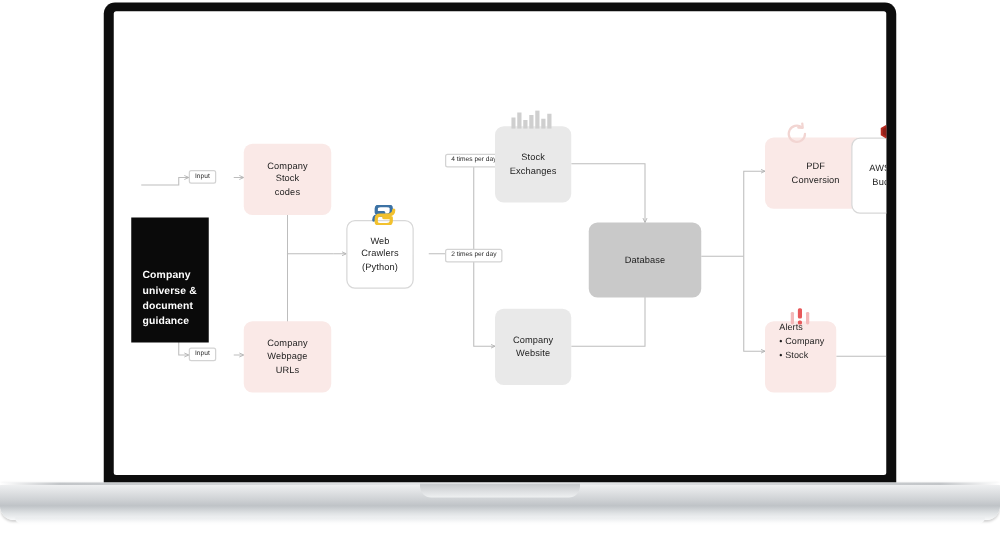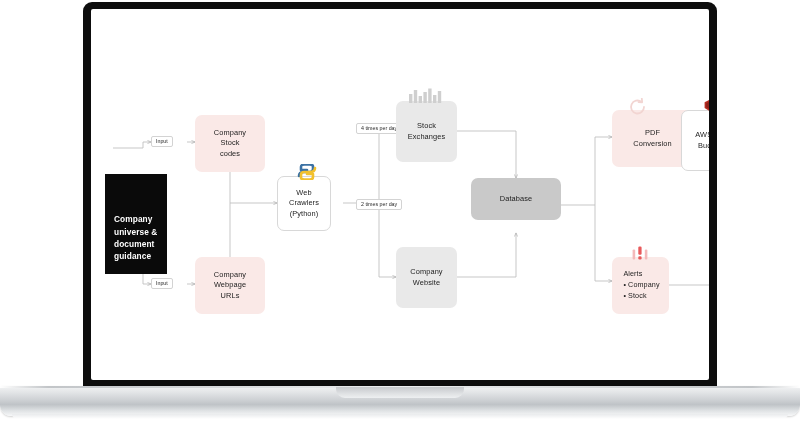--- a/index.html
+++ b/index.html
@@ -203,21 +203,21 @@
             <rect x="24" y="7" width="3.4" height="8"></rect>
             <rect x="28.8" y="3" width="3.4" height="12"></rect>
           </g>
         </svg>
 
         <div class="node n-gray" style="left:305px; top:238px; width:61px; height:61px;">
           <div class="lbl">Company
 Website</div>
         </div>
 
-        <div class="node n-dgray" style="left:380px; top:169px; width:90px; height:42px;">
+        <div class="node n-dgray" style="left:380px; top:169px; width:90px; height:60px;">
           <div class="lbl">Database</div>
         </div>
 
         <div class="node n-pink" style="left:521px; top:101px; width:81px; height:57px;">
           <div class="lbl">PDF
 Conversion</div>
         </div>
         <svg class="ico" style="left:537px; top:89px;" width="20" height="18" viewBox="0 0 20 18">
           <path d="M16,9 A6.5,6.5 0 1 1 13.4,3.8" fill="none" stroke="#f2d5d2" stroke-width="1.8" stroke-linecap="round"></path>
           <path d="M13.8,0.6 L14.2,4.3 L10.6,4.1" fill="none" stroke="#f2d5d2" stroke-width="1.8" stroke-linecap="round" stroke-linejoin="round"></path>
@@ -225,21 +225,21 @@
 
         <div class="node n-white" style="left:590px; top:101px; width:57px; height:61px;">
           <div class="lbl">AWS S3
 Bucket</div>
         </div>
         <svg class="ico" style="left:612px; top:90px;" width="13" height="13" viewBox="0 0 13 13">
           <path d="M6.5,0.6 L11.4,3.3 L11.4,9.1 L6.5,12.1 L1.6,9.1 L1.6,3.3 Z" fill="#b62b20"></path>
           <path d="M6.5,2.4 L9.8,4.2 L9.8,8.3 L6.5,10.2 L3.2,8.3 L3.2,4.2 Z" fill="#8f211a"></path>
         </svg>
 
-        <div class="node n-pink" style="left:521px; top:248px; width:57px; height:57px; justify-content:center;">
+        <div class="node n-pink" style="left:521px; top:248px; width:57px; height:57px; justify-content:flex-start;">
           <div class="alerts-body">
             <div>Alerts</div>
             <div>• Company</div>
             <div>• Stock</div>
           </div>
         </div>
         <svg class="ico" style="left:538px; top:236px;" width="22" height="15" viewBox="0 0 22 15">
           <g fill="#e8595b">
             <rect x="9.3" y="1.5" width="3.3" height="8.2" rx="1.2"></rect>
             <rect x="9.3" y="11.3" width="3.3" height="3.2" rx="1.2"></rect>

